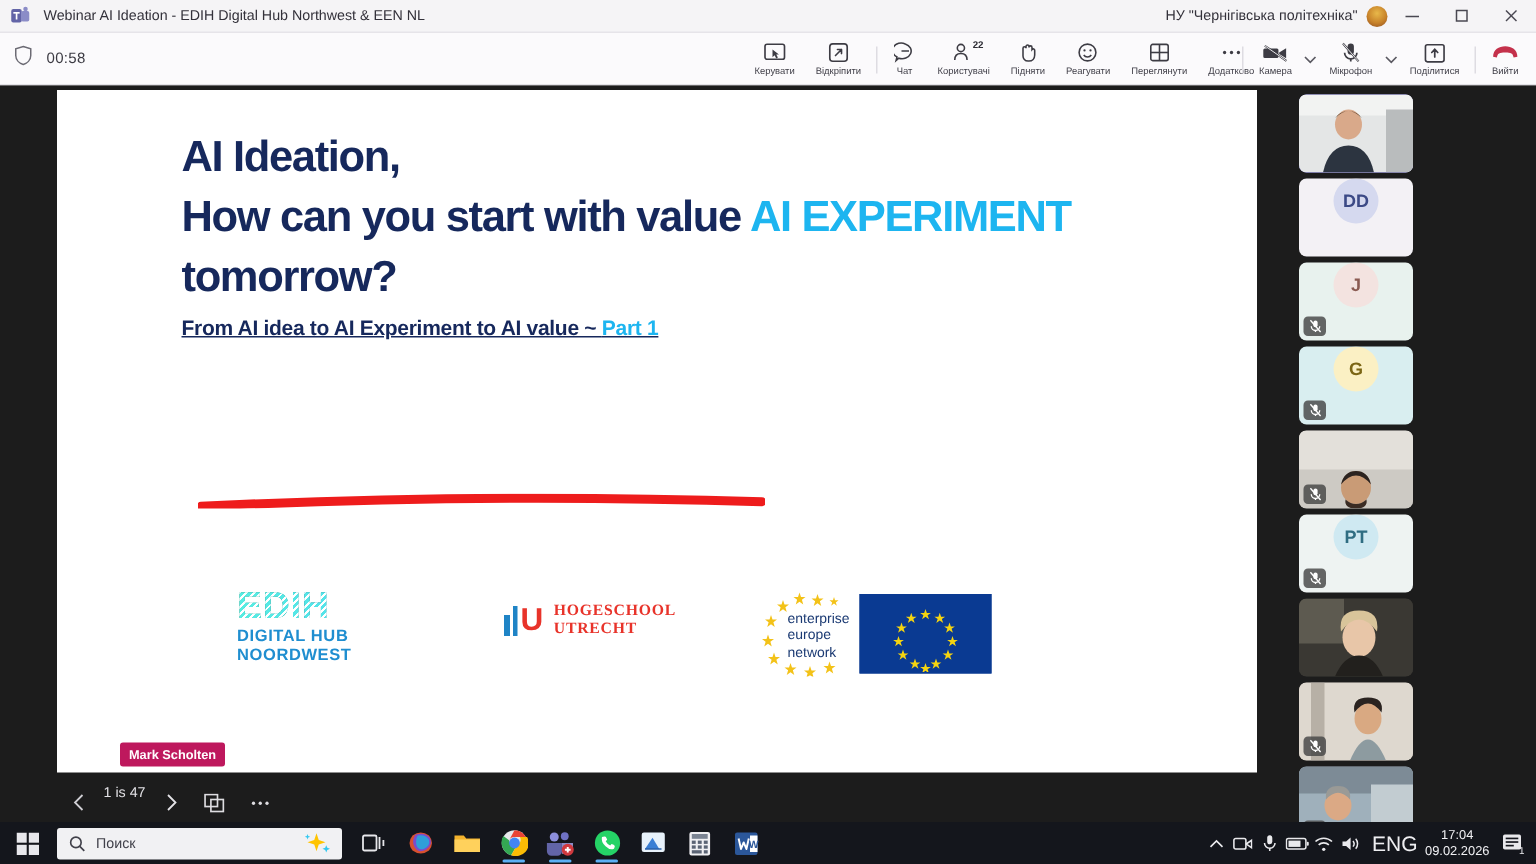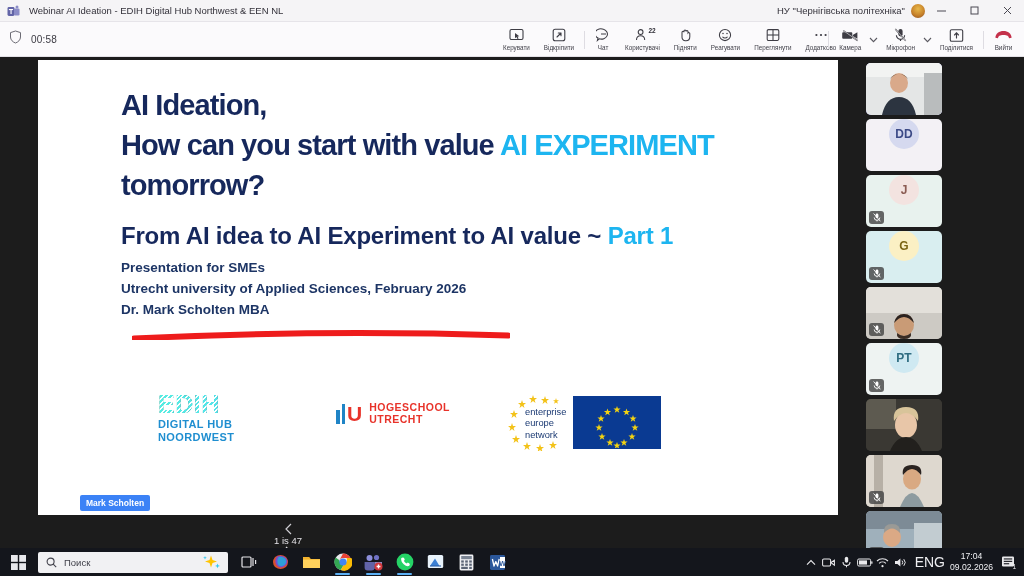--- a/index.html
+++ b/index.html
@@ -72,22 +72,22 @@
   }
   .slide-inner { position:relative; width:100%; height:100%; }
 
   .s-title {
     position:absolute; left:83px; top:25px; width:660px;
     font-size:29px; font-weight:800; line-height:1.38;
     color:#16285c; letter-spacing:-0.9px;
   }
   .s-title .hl { color:#1db5f0; }
   .s-sub {
-    position:absolute; left:83px; top:162px; width:660px;
-    font-size:24px; font-weight:700; color:#16285c; letter-spacing:-0.2px;
+    position:absolute; left:83px; top:150px; width:660px;
+    font-size:14px; font-weight:700; color:#16285c; letter-spacing:-0.2px;text-decoration:underline;
   }
   .s-sub .hl2 { color:#1db5f0; }
   .s-meta {
     position:absolute; left:83px; top:198px; width:620px;
     font-size:13.5px; font-weight:700; color:#1d3565; line-height:1.55;
   }
   .redline {
     position:absolute; left:94px; top:266px; width:378px; height:10px;
   }
 
@@ -98,35 +98,35 @@
     background:repeating-linear-gradient(135deg,#2bb3a3 0px,#2bb3a3 2px,#ffffff 2px,#ffffff 3.4px),
                linear-gradient(90deg,#36c0ad,#2d8fd0);
     background-blend-mode:screen;
     -webkit-background-clip:text; background-clip:text; color:transparent;
   }
   .edih-sub { font-size:11px; font-weight:800; color:#1f8ed0; line-height:1.14; letter-spacing:0.4px; margin-top:1px;}
   .logo-hu { position:absolute; left:298px; top:17px; display:flex; align-items:center; }
   .hu-bars { display:flex; align-items:flex-end; height:20px; }
   .hu-bars i { display:block; width:3.5px; background:#1f84c6; margin-right:2px; }
   .hu-u { font-size:21px; font-weight:800; color:#e8332a; line-height:1; margin-right:7px; }
-  .hu-text { font-size:10.5px; font-weight:800; color:#e8332a; line-height:1.12; letter-spacing:0.5px; }
+  .hu-text { font-size:10.5px; font-weight:800; color:#e8332a; line-height:1.12; letter-spacing:0.5px;font-family:Liberation Serif, serif; }
   .logo-een { position:absolute; left:465px; top:8px; width:78px; height:58px; }
   .een-text { position:absolute; left:22px; top:14px; font-size:9.3px; color:#1b3a73; line-height:1.22; font-weight:400;}
   .logo-eu { position:absolute; left:535px; top:11px; width:88px; height:53px; background:#0a3a92; border:1px solid #0a3a92;}
 
   .nametag {
-    position:absolute; left:42px; top:435px; background:#3b82f6;
+    position:absolute; left:42px; top:435px; background:#be185d;
     color:#fff; font-size:8.5px; padding:3px 6px; border-radius:2px;
     font-weight:600;
   }
 
   
   .slidenav {
     position:absolute; left:38px; top:466px; width:500px; height:24px;
-    display:flex; align-items:center; color:#d5d4d8;flex-direction:column;
+    display:flex; color:#d5d4d8;
   }
   .sn-btn { width:28px; height:24px; display:flex; align-items:center; justify-content:center; }
   .sn-count { font-size:9.5px; color:#e2e1e5; padding:0 3px; }
   .sn-icon { width:30px; height:24px; display:flex; align-items:center; justify-content:center; }
 
   
   .roster {
     position:absolute; top:57px; left:862px; width:162px; height:491px;
     background:#1c1c1c; padding:6px 4px 0 4px;
   }
@@ -355,25 +355,20 @@
       <div class="s-title">
         <div>AI Ideation,</div>
         <div><span>How can you start with value </span><span class="hl">AI EXPERIMENT</span></div>
         <div>tomorrow?</div>
       </div>
 
       <div class="s-sub">
         <span>From AI idea to AI Experiment to AI value ~ </span><span class="hl2">Part 1</span>
       </div>
 
-      <div class="s-meta">
-        <div>Presentation for SMEs</div>
-        <div>Utrecht university of Applied Sciences, February 2026</div>
-        <div>Dr. Mark Scholten MBA</div>
-      </div>
 
       <div class="redline">
         <svg width="378" height="10" viewBox="0 0 378 10" preserveAspectRatio="none">
           <path d="M2 8.5 Q190 -0.5 376 5.5" stroke="#ee1c1c" stroke-width="6" fill="none" stroke-linecap="round"></path>
         </svg>
       </div>
 
       <div class="logos">
         <div class="logo-edih">
           <div class="edih-word">EDIH</div>

